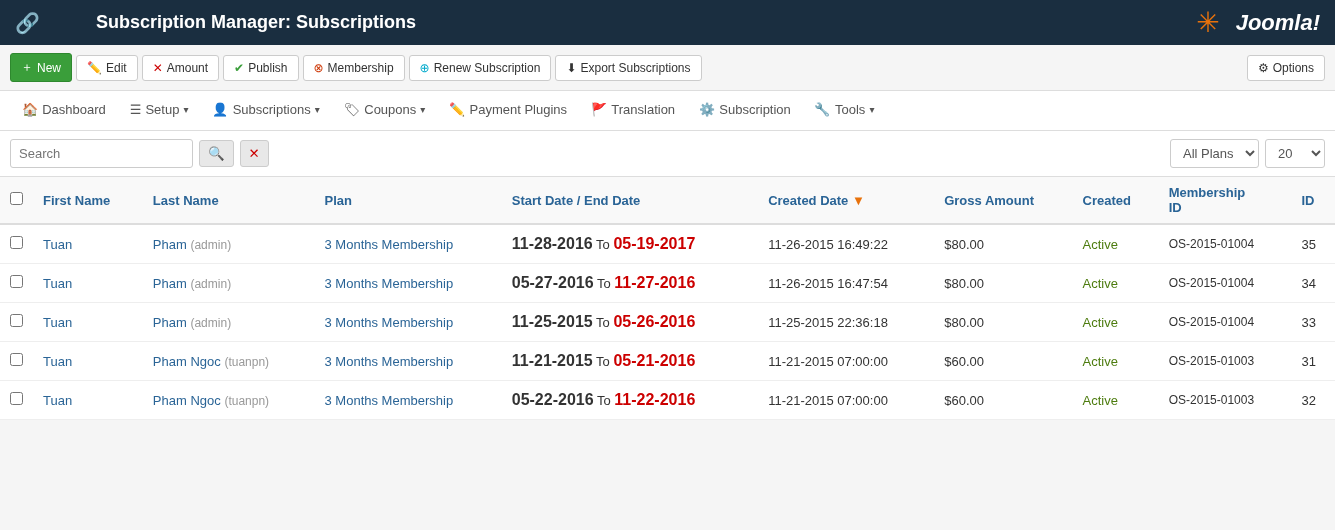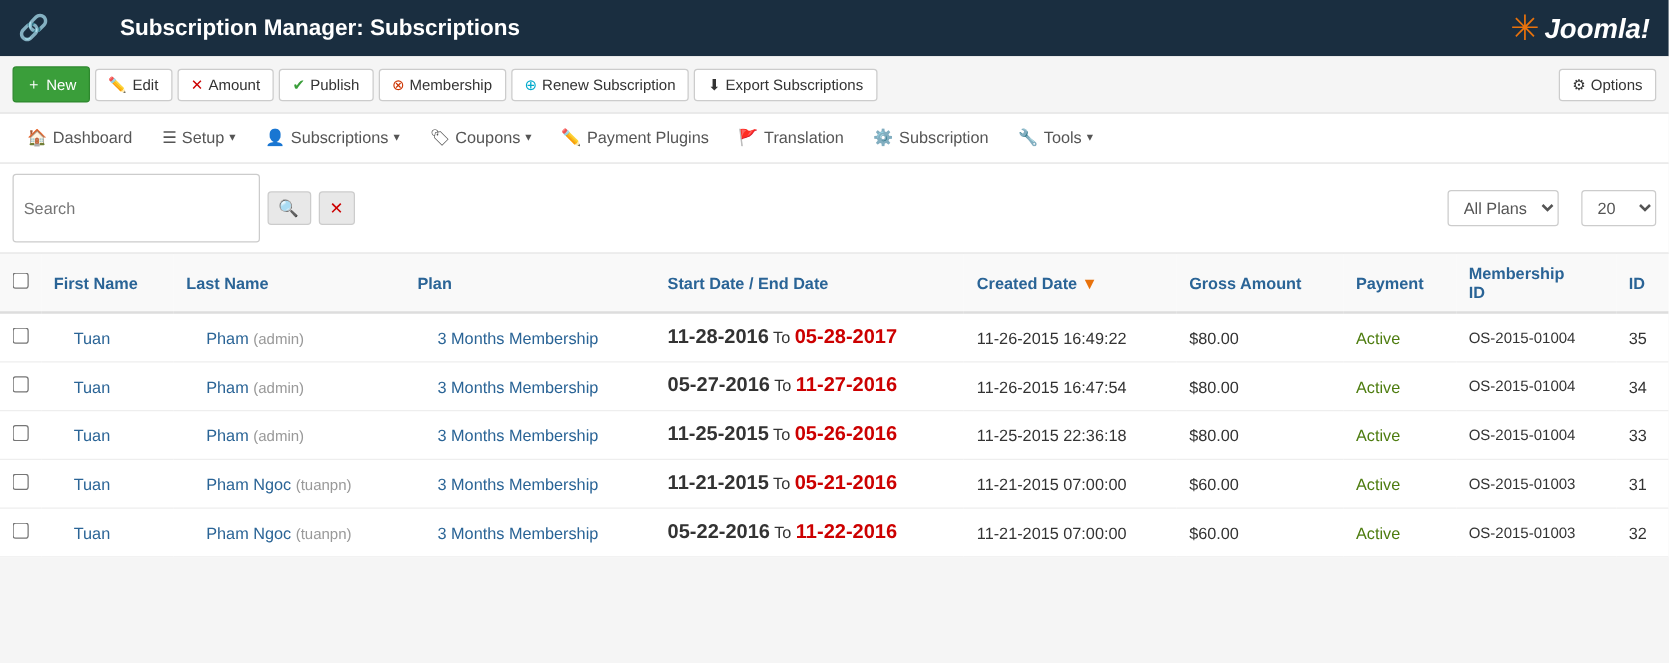--- a/index.html
+++ b/index.html
@@ -33,20 +33,21 @@
       margin-left: auto;
       display: flex;
       align-items: center;
       gap: 4px;
     }
     .joomla-logo .joomla-text {
       color: #fff;
       font-size: 22px;
       font-style: italic;
       font-weight: bold;
+      margin-left: 12px;
     }
     .joomla-star {
       color: #e8720c;
       font-size: 28px;
     }
 
     
     .toolbar {
       background: #f5f5f5;
       border-bottom: 1px solid #ddd;
@@ -102,24 +103,24 @@
     
     .filter-bar {
       background: #fff;
       border-bottom: 1px solid #ddd;
       padding: 8px 10px;
       display: flex;
       align-items: center;
       gap: 6px;
     }
     .search-input {
-      padding: 19px 8px;
+      padding: 6px 8px;
       border: 1px solid #ccc;
       border-radius: 3px;
-      width: 198px;
+      width: 183px;
       font-size: 13px;
     }
     .btn-search {
       background: #e8e8e8;
       border: 1px solid #ccc;
       padding: 5px 8px;
       border-radius: 3px;
       cursor: pointer;
     }
     .btn-clear {
@@ -136,21 +137,21 @@
       border-radius: 3px;
       font-size: 13px;
       color: #555;
       background: #fff;
       cursor: pointer;
     }
     .filter-right {
       margin-left: auto;
       display: flex;
       align-items: center;
-      gap: 18px;
+      gap: 6px;
     }
 
     
     .table-wrap {
       background: #fff;
       overflow-x: auto;
     }
     table {
       width: 100%;
       border-collapse: collapse;
@@ -170,21 +171,21 @@
     }
     tbody tr {
       border-bottom: 1px solid #eee;
     }
     tbody td {
       padding: 10px 10px;
       vertical-align: middle;
       color: #333;
       white-space: nowrap;
     }
-    .link { color: #2a6496; text-decoration: none; cursor: pointer; margin-left: 16px; }
+    .link { color: #2a6496; text-decoration: none; cursor: pointer; }
     .admin-label { color: #999; font-size: 12px; }
     .date-range { font-weight: bold; font-size: 16px; }
     .date-to { color: #c00; }
     .status-active { color: #4d7c0f; }
     .check-col { width: 30px; text-align: center; }
     .membership-id { font-size: 12px; }
   </style>
 </head>
 <body>
 
@@ -304,21 +305,21 @@
           <input type="checkbox" style="">
         </th>
         <th>First Name</th>
         <th>Last Name</th>
         <th>Plan</th>
         <th>Start Date / End Date</th>
         <th style="cursor:pointer;">
           Created Date <span style="color:#e8720c;">▼</span>
         </th>
         <th>Gross Amount</th>
-        <th>Payment</th>
+        <th>Created</th>
         <th>Membership<br>ID</th>
         <th>ID</th>
       </tr>
     </thead>
     <tbody id="table-body">
     <tr>
     <td class="check-col">
       <input type="checkbox" style="">
     </td>
     <td>
@@ -327,21 +328,21 @@
     <td>
       <a class="link">Pham</a>
       <span class="admin-label"> (admin)</span>
     </td>
     <td>
       <a class="link">3 Months Membership</a>
     </td>
     <td>
       <span class="date-range">11-28-2016</span>
       <span> To </span>
-      <span class="date-range date-to">05-28-2017</span>
+      <span class="date-range date-to">05-19-2017</span>
     </td>
     <td>11-26-2015 16:49:22</td>
     <td>$80.00</td>
     <td>
       <span class="status-active">Active</span>
     </td>
     <td class="membership-id">OS-2015-01004</td>
     <td>35</td>
   </tr>
         <tr>

